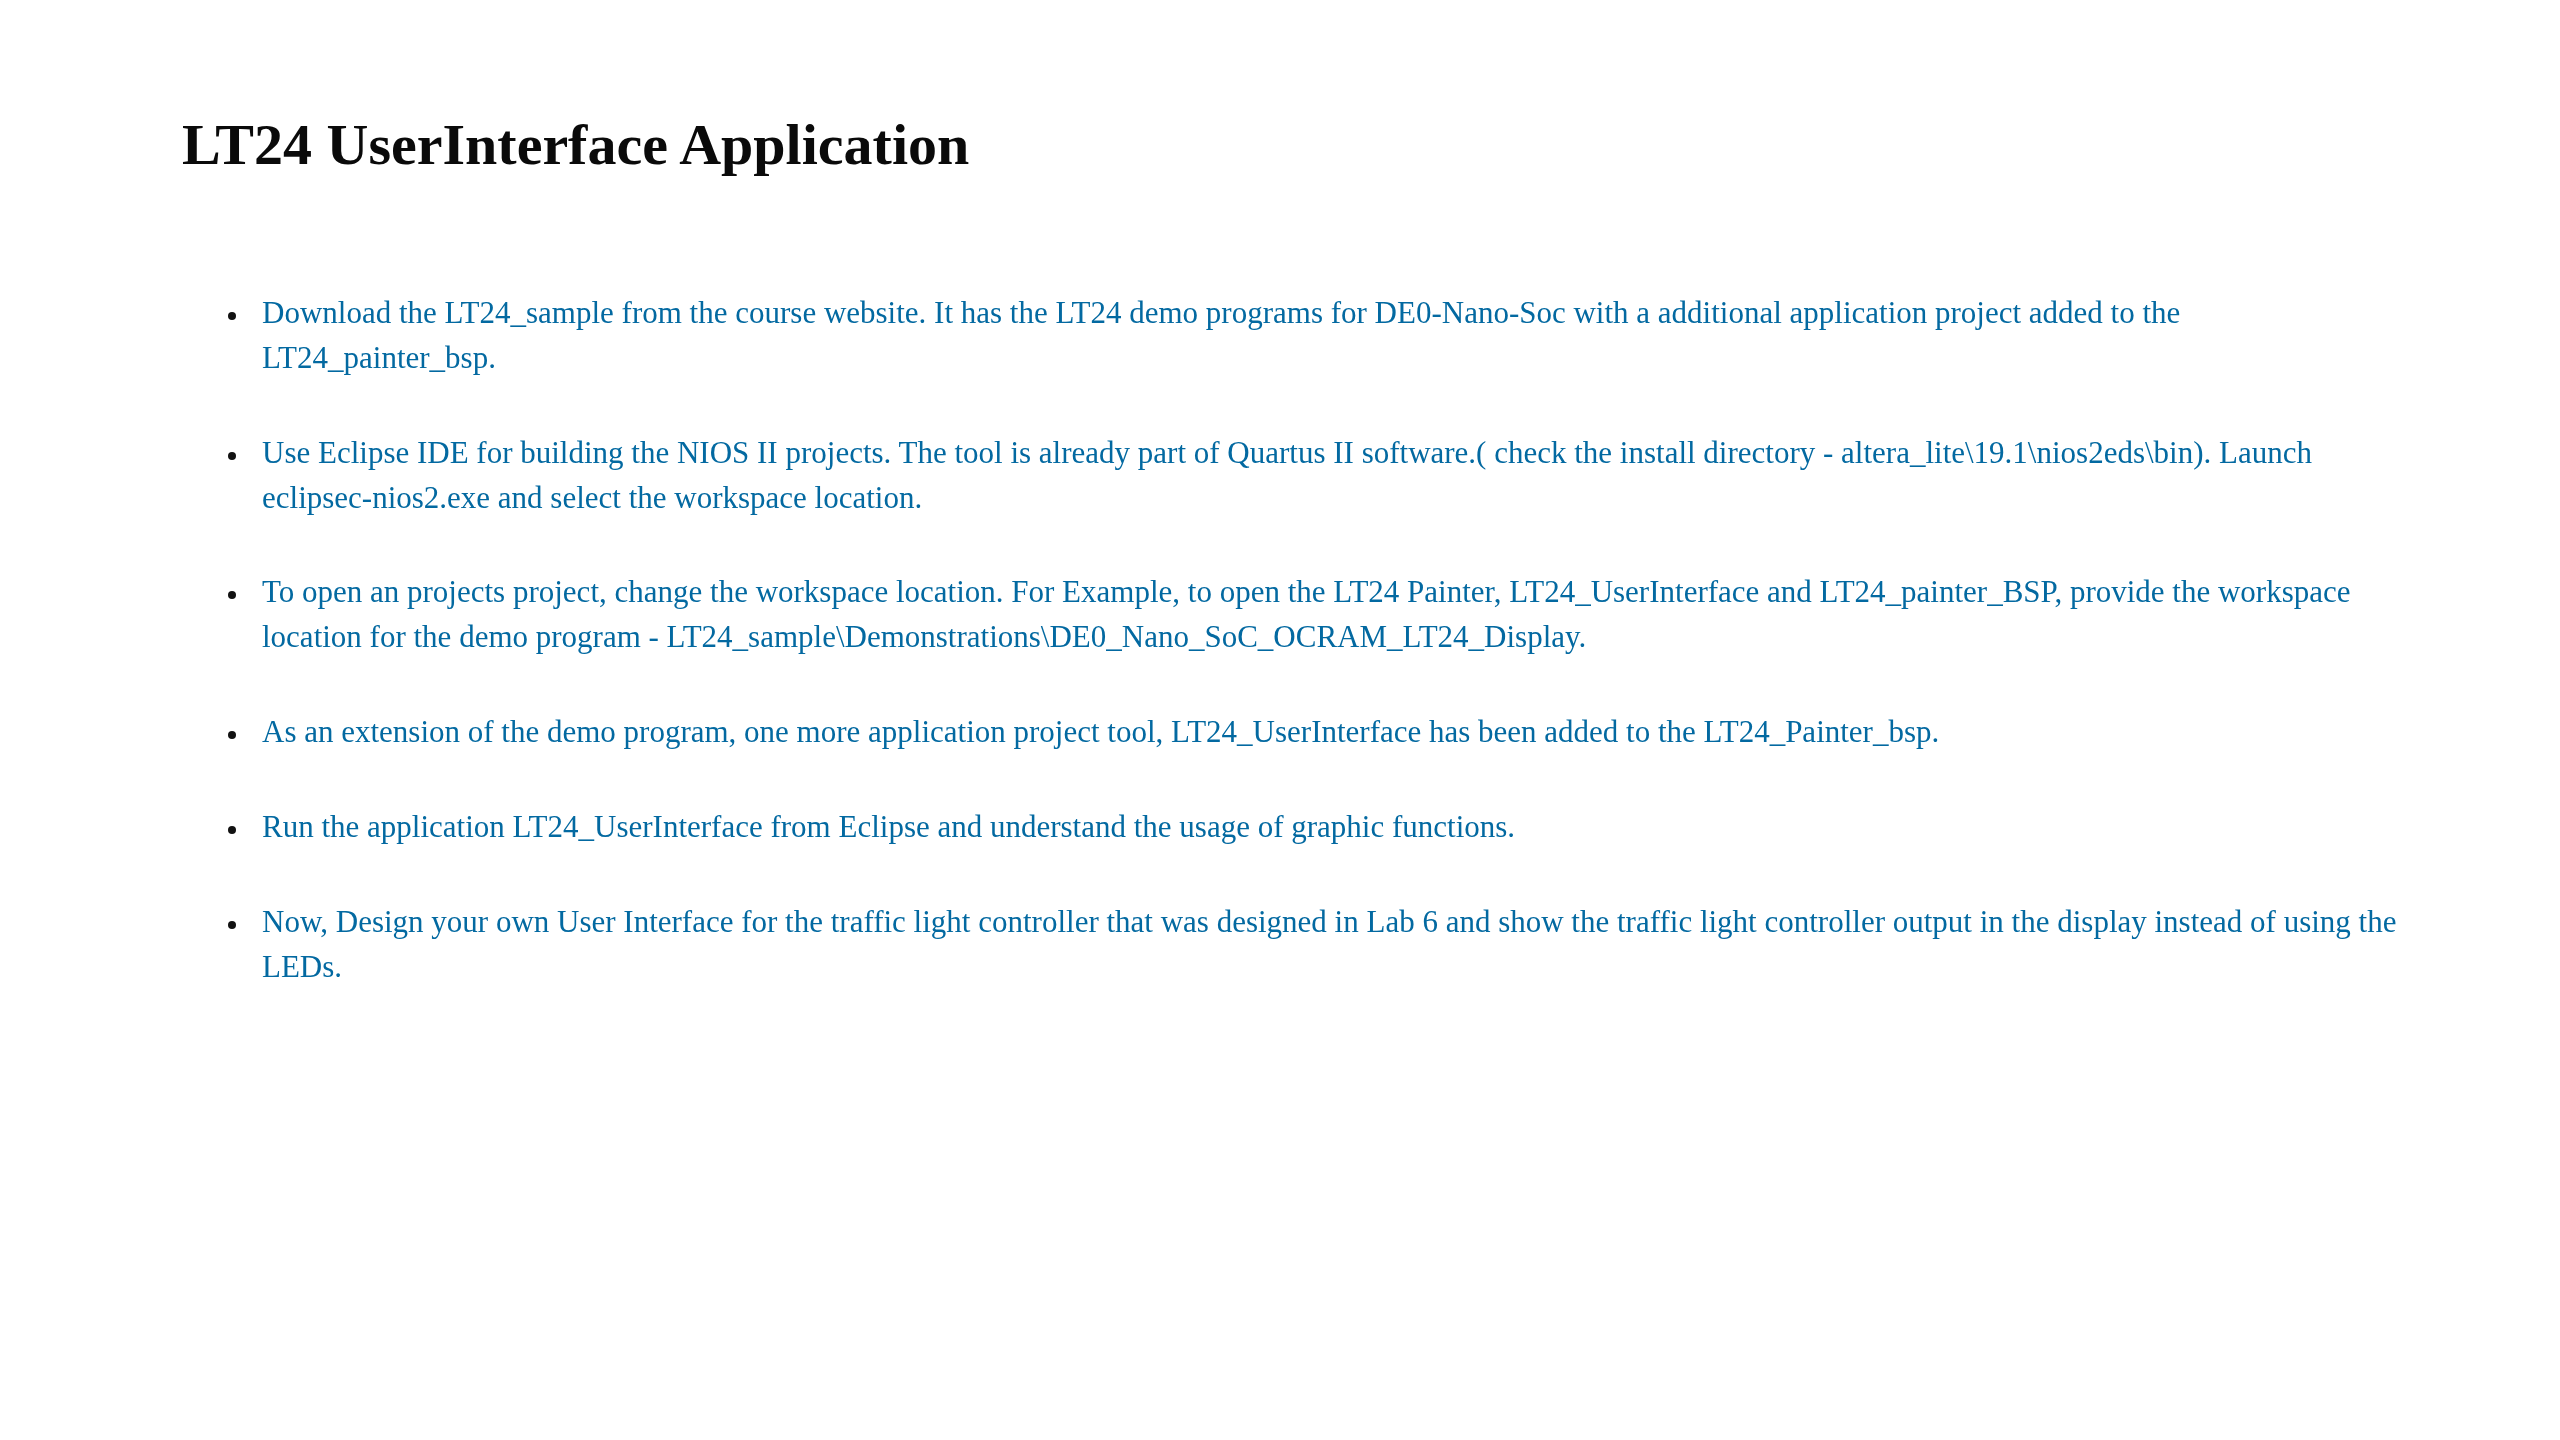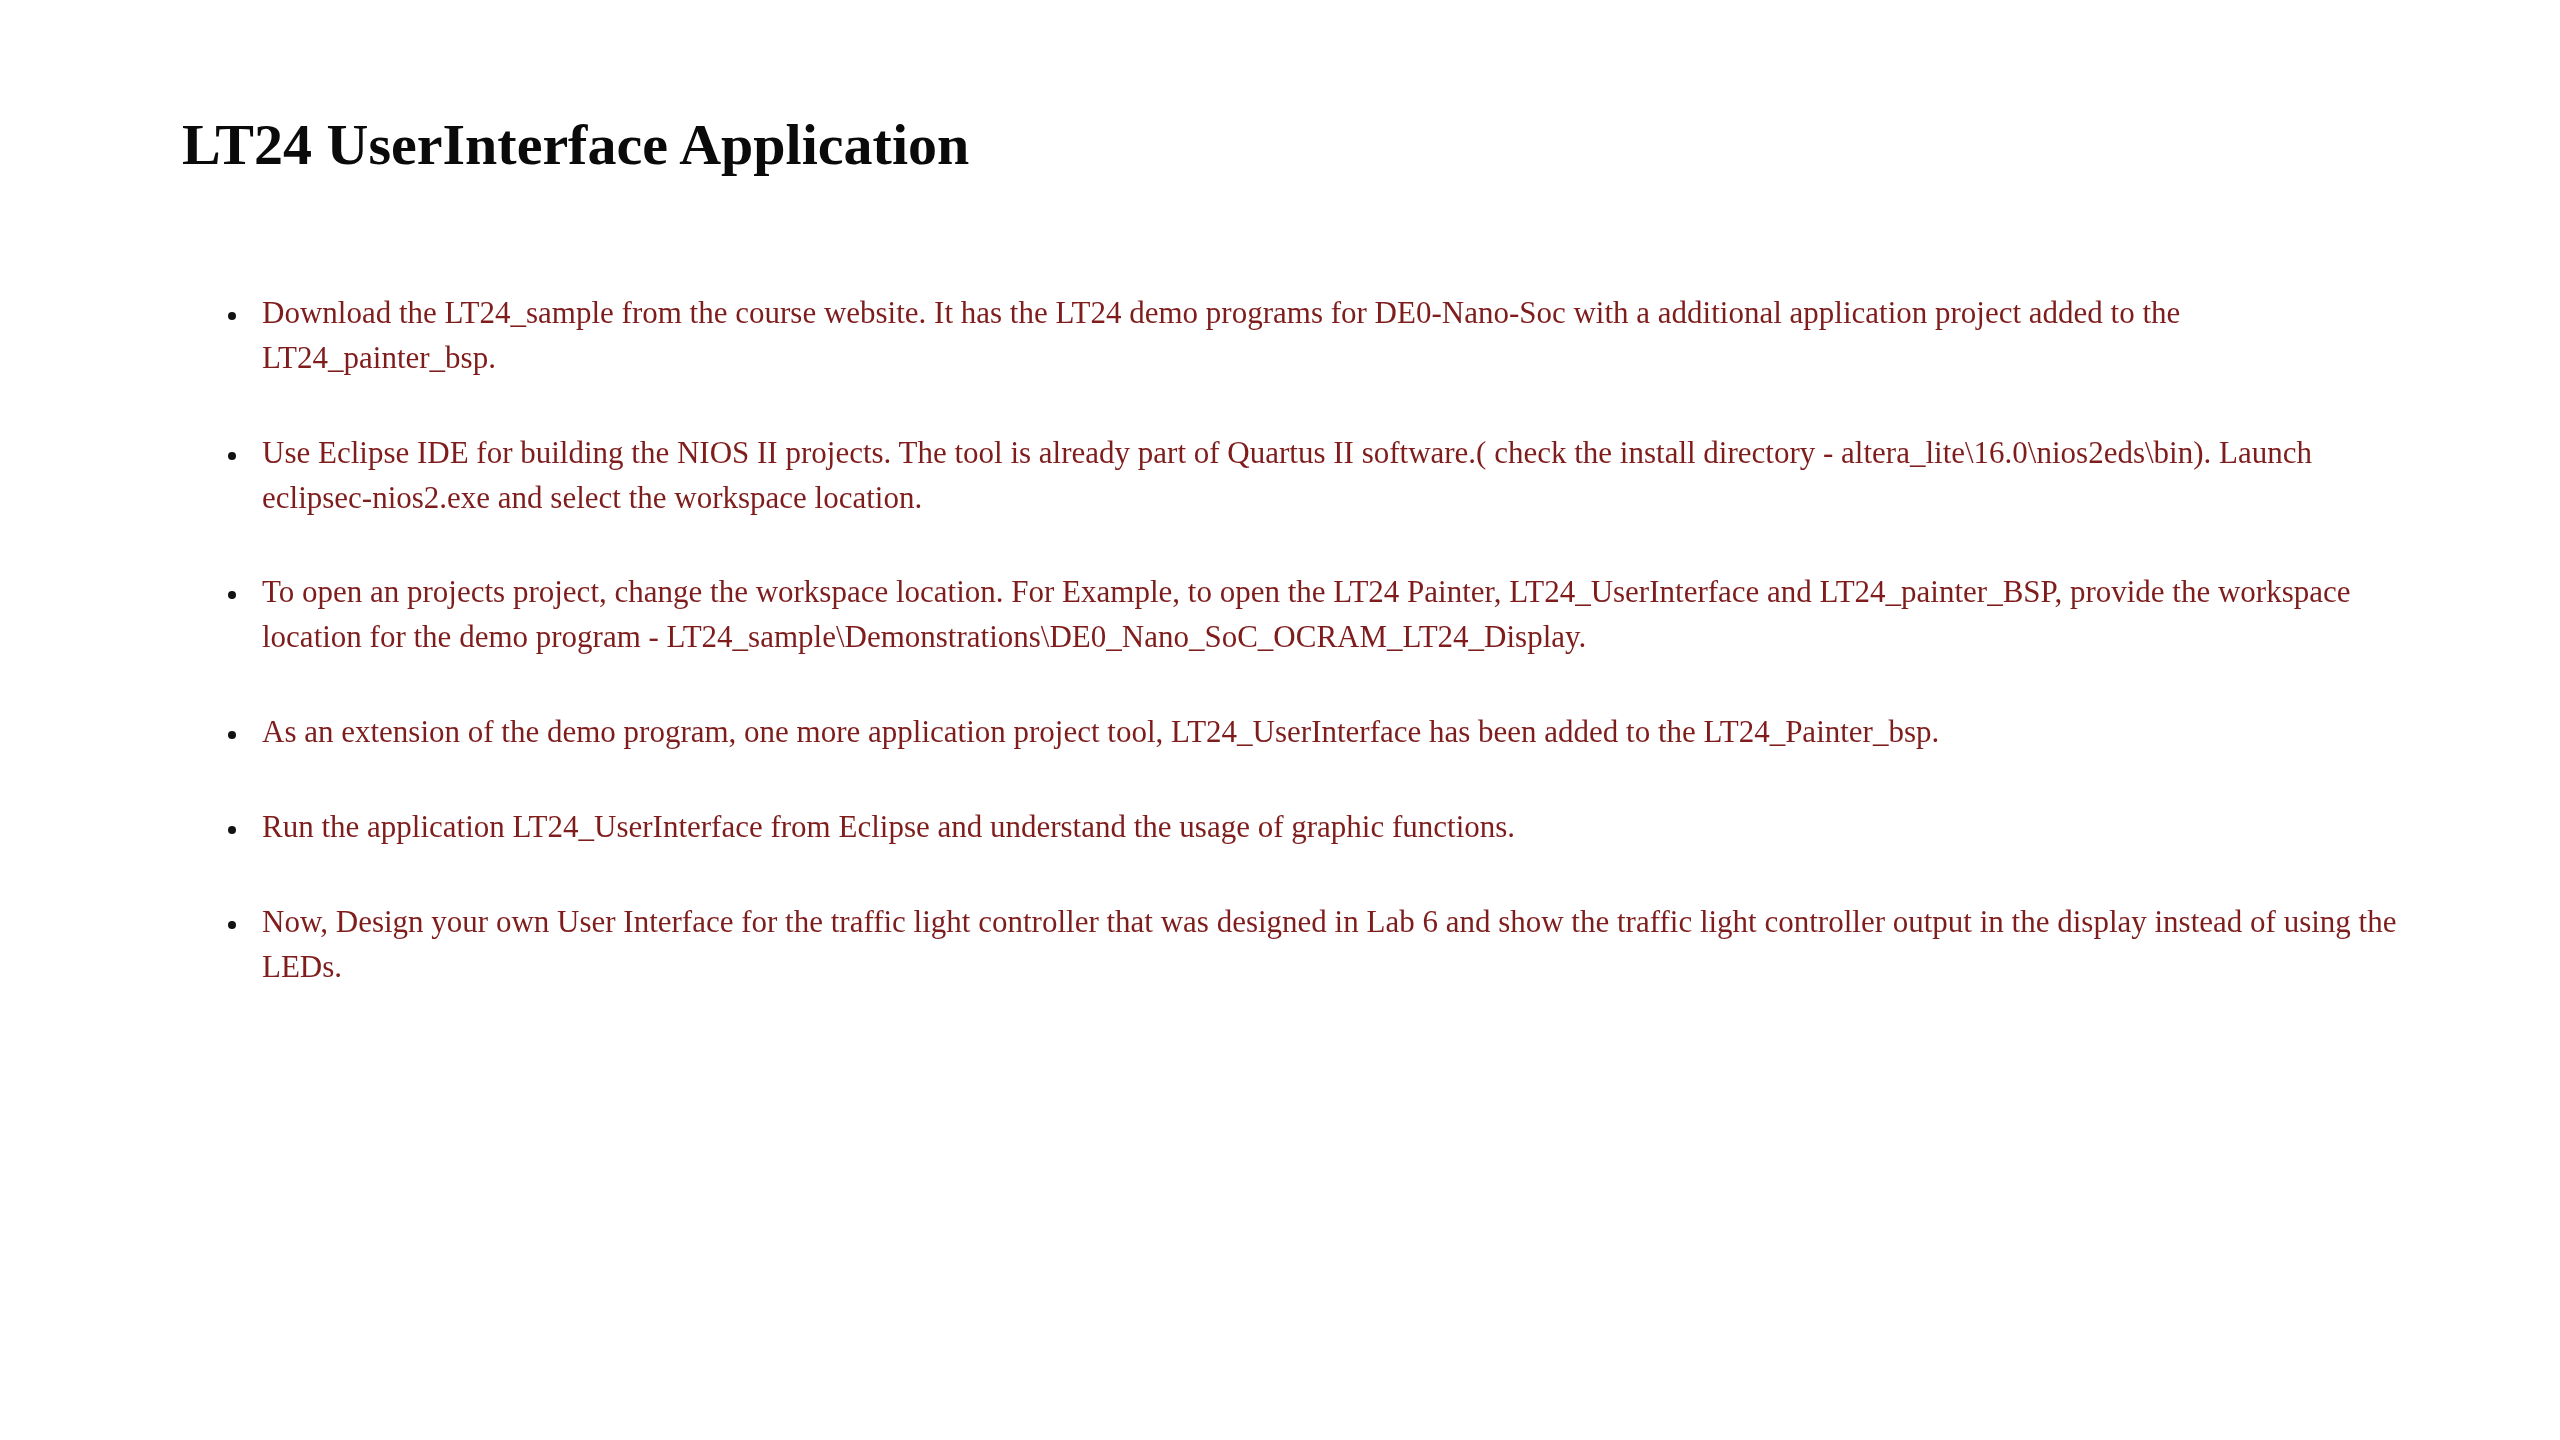--- a/index.html
+++ b/index.html
@@ -33,34 +33,34 @@
     padding-left: 68px;
     list-style-type: disc;
     list-style-position: outside;
   }
   .bullets li {
     font-size: 31px;
     line-height: 1.45;
     margin-bottom: 50px;
     max-width: 2160px;
     padding-left: 12px;
-    color: #7f1d1d;
+    color: #0369a1;
   }
   .bullets li::marker {
     font-size: 26px;
     color: #121212;
   }
 </style>
 </head>
 <body>
 
 <div class="slide">
   <h1 class="slide-title">LT24 UserInterface Application</h1>
 
   <ul class="bullets">
     <li>Download the LT24_sample from the course website. It has the LT24 demo programs for DE0-Nano-Soc with a additional application project added to the LT24_painter_bsp.</li>
-    <li>Use Eclipse IDE for building the NIOS II projects. The tool is already part of Quartus II software.( check the install directory - altera_lite\16.0\nios2eds\bin). Launch eclipsec-nios2.exe and select the workspace location.</li>
+    <li>Use Eclipse IDE for building the NIOS II projects. The tool is already part of Quartus II software.( check the install directory - altera_lite\19.1\nios2eds\bin). Launch eclipsec-nios2.exe and select the workspace location.</li>
     <li>To open an projects project, change the workspace location. For Example, to open the LT24 Painter, LT24_UserInterface and LT24_painter_BSP, provide the workspace location for the demo program - LT24_sample\Demonstrations\DE0_Nano_SoC_OCRAM_LT24_Display.</li>
     <li>As an extension of the demo program, one more application project tool, LT24_UserInterface  has been added to the LT24_Painter_bsp.</li>
     <li>Run the application LT24_UserInterface from Eclipse and understand the usage of graphic functions.</li>
     <li>Now, Design your own User Interface for the traffic light controller that was designed in Lab 6 and show the traffic light controller output in the display instead of using the LEDs.</li>
   </ul>
 </div>
 
 </body></html>

